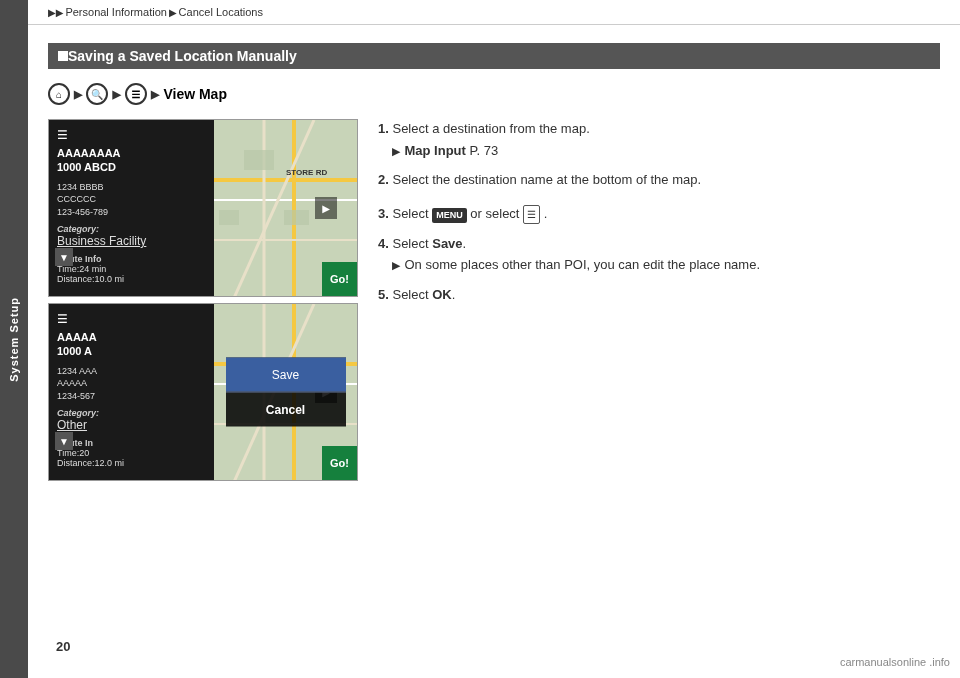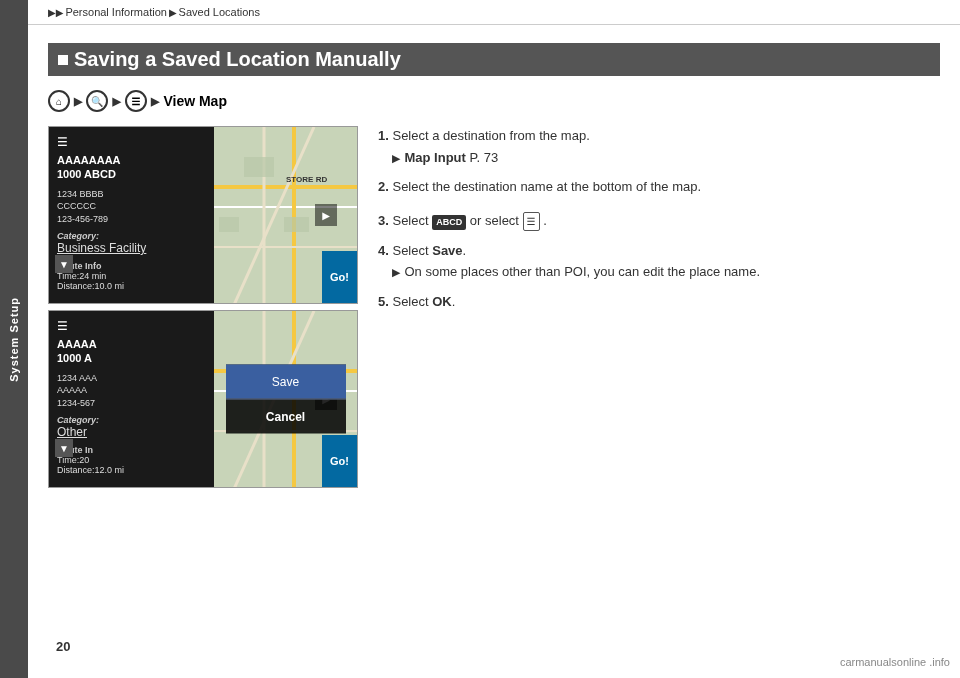--- a/index.html
+++ b/index.html
@@ -64,26 +64,25 @@
     
     .content {
       padding: 18px 20px 20px 20px;
     }
 
     
     .section-header {
       background: #555;
       color: #fff;
       padding: 5px 10px;
-      font-size: 20px;
+      font-size: 14px;
       font-weight: bold;
       margin-bottom: 14px;
       display: flex;
       align-items: center;
-      gap: 6px;
     }
     .section-header-square {
       width: 10px;
       height: 10px;
       background: #fff;
       display: inline-block;
     }
 
     
     .nav-row {
@@ -220,25 +219,25 @@
       left: 165px;
       height: 100%;
       background: #c8d4b8;
       overflow: hidden;
     }
 
     .go-button {
       position: absolute;
       right: 0;
       bottom: 0;
-      background: #0369a1;
-      color: #fff;
-      font-size: 11px;
-      font-weight: bold;
-      padding: 20px 8px;
+      background: #15803d;
+      color: #fff;
+      font-size: 11px;
+      font-weight: bold;
+      padding: 11px 8px;
     }
 
     .play-btn {
       position: absolute;
       top: 50%;
       right: 20px;
       transform: translateY(-50%);
       width: 22px;
       height: 22px;
       background: rgba(0,0,0,0.5);
@@ -357,21 +356,21 @@
 <div class="sidebar">
   <span class="sidebar-label">System Setup</span>
 </div>
 
 <div class="main">
 
   <div class="breadcrumb-bar">
     <span class="breadcrumb-arrow">▶▶</span>
     <span>Personal Information</span>
     <span class="breadcrumb-arrow">▶</span>
-    <span>Saved Locations</span>
+    <span>Cancel Locations</span>
   </div>
 
   <div class="content">
 
     <div class="section-header">
       <span class="section-header-square"></span>
       <span>Saving a Saved Location Manually</span>
     </div>
 
     <div class="nav-row">
@@ -466,21 +465,21 @@
         </div>
 
         <div class="instruction-item">
           <span class="step-num">2.</span>
           <span> Select the destination name at the bottom of the map.</span>
         </div>
 
         <div class="instruction-item" style="margin-top:14px;">
           <span class="step-num">3.</span>
           <span> Select </span>
-          <span class="menu-btn-inline">ABCD</span>
+          <span class="menu-btn-inline">MENU</span>
           <span> or select </span>
           <span class="list-btn-inline">☰</span>
           <span>.</span>
         </div>
 
         <div class="instruction-item">
           <span class="step-num">4.</span>
           <span> Select <strong>Save</strong>.</span>
           <div class="sub-instruction">
             <span class="arrow-right">▶</span>

